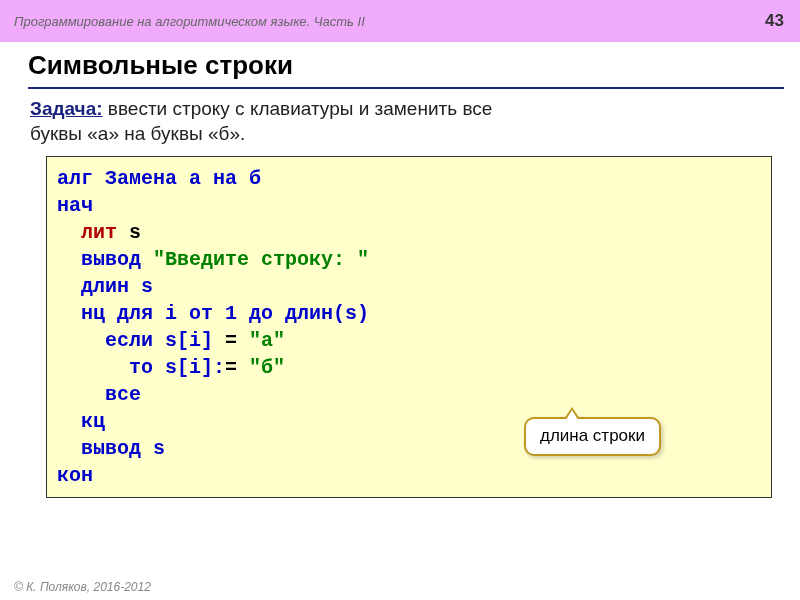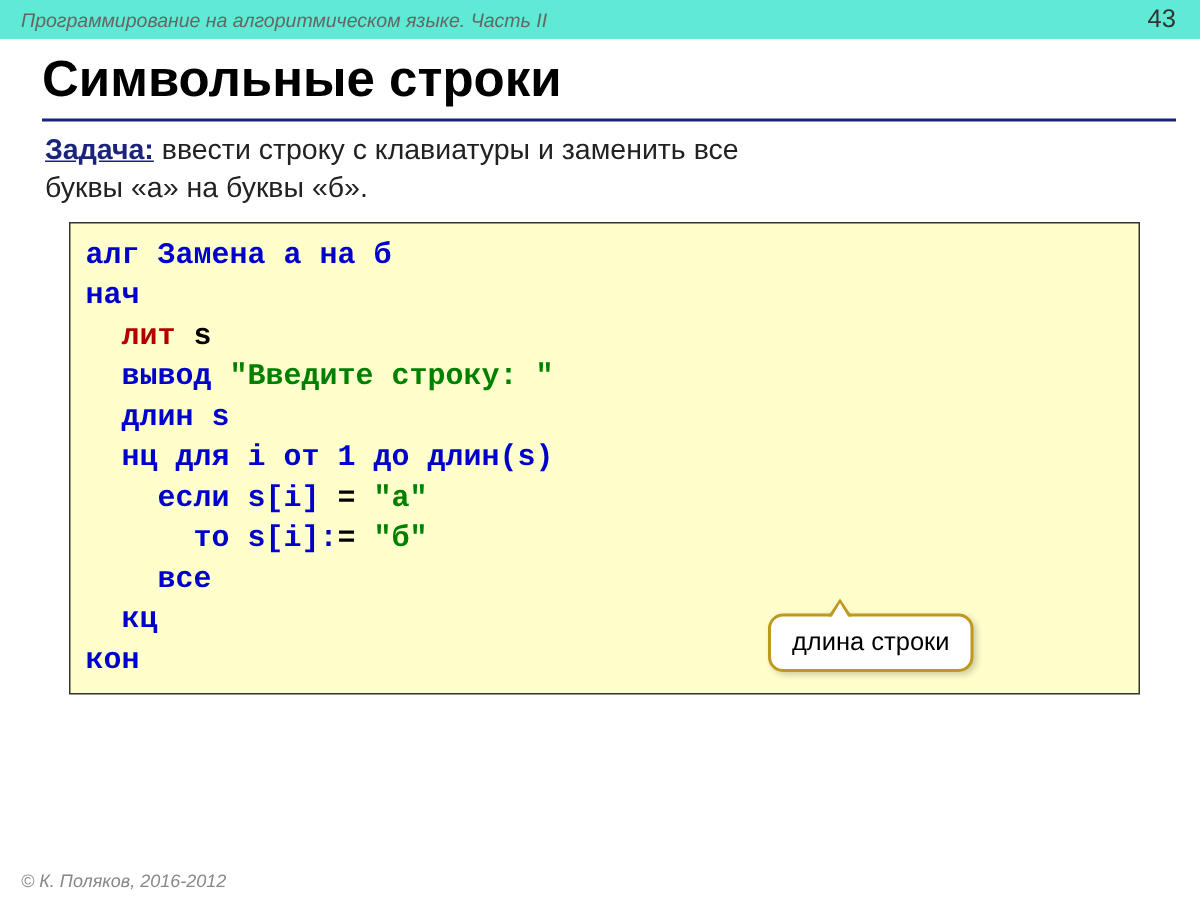--- a/index.html
+++ b/index.html
@@ -5,38 +5,38 @@
   * { margin: 0; padding: 0; box-sizing: border-box; }
   body {
     width: 800px;
     height: 600px;
     font-family: Arial, sans-serif;
     background: #fff;
     position: relative;
     overflow: hidden;
   }
   .header-bar {
-    background: #5eead4;
-    height: 26px;
+    background: #f0abfc;
+    height: 42px;
     display: flex;
     align-items: center;
     justify-content: space-between;
     padding: 0 16px 0 14px;
     font-size: 13px;
     font-style: italic;
     color: #666;
   }
   .header-bar .page-num {
     font-style: normal;
-    font-weight: normal;
+    font-weight: bold;
     font-size: 17px;
     color: #333;
   }
   .title {
-    font-size: 34px;
+    font-size: 26px;
     font-weight: bold;
     color: #000;
     padding: 8px 0 6px 28px;
   }
   .title-rule {
     border: none;
     border-top: 2.5px solid #1a237e;
     margin: 0 16px 0 28px;
   }
   .task {
@@ -44,21 +44,21 @@
     font-size: 19px;
     line-height: 1.3;
     color: #222;
   }
   .task-label {
     color: #1a237e;
     font-weight: bold;
     text-decoration: underline;
   }
   .code-block {
-    margin: 10px 40px 0 46px;
+    margin: 10px 28px 0 46px;
     background: #ffffcc;
     border: 1px solid #333;
     padding: 8px 22px 8px 10px;
     font-family: "Courier New", monospace;
     font-size: 20px;
     font-weight: bold;
     line-height: 1.35;
     position: relative;
   }
   .code-block .line { white-space: pre; }
@@ -127,20 +127,21 @@
   <div class="line"><span class="kw-blue">алг </span><span class="kw-blue">Замена а на б</span></div>
   <div class="line"><span class="kw-blue">нач</span></div>
   <div class="line"><span class="kw-red">  лит </span><span class="kw-black">s</span></div>
   <div class="line"><span class="kw-blue">  вывод </span><span class="kw-green">"Введите строку: "</span></div>
   <div class="line"><span class="kw-blue">  длин s</span></div>
   <div class="line"><span class="kw-blue">  нц для i от 1 до </span><span class="kw-blue" style="">длин</span><span class="kw-blue">(s)</span></div>
   <div class="line"><span class="kw-blue">    если s[i]</span><span class="kw-black"> = </span><span class="kw-green">"а"</span></div>
   <div class="line"><span class="kw-blue">      то s[i]:</span><span class="kw-black">= </span><span class="kw-green">"б"</span></div>
   <div class="line"><span class="kw-blue">    все</span></div>
   <div class="line"><span class="kw-blue">  кц</span></div>
+  <div class="line"><span class="kw-blue">  вывод s</span></div>
   <div class="line"><span class="kw-blue">кон</span></div>
 
   <div class="callout">
     <div class="callout-pointer"></div>
     <div class="callout-pointer-inner"></div>
     <span>длина строки</span>
   </div>
 </div>
 
 <div class="footer">© К. Поляков, 2016-2012</div>

